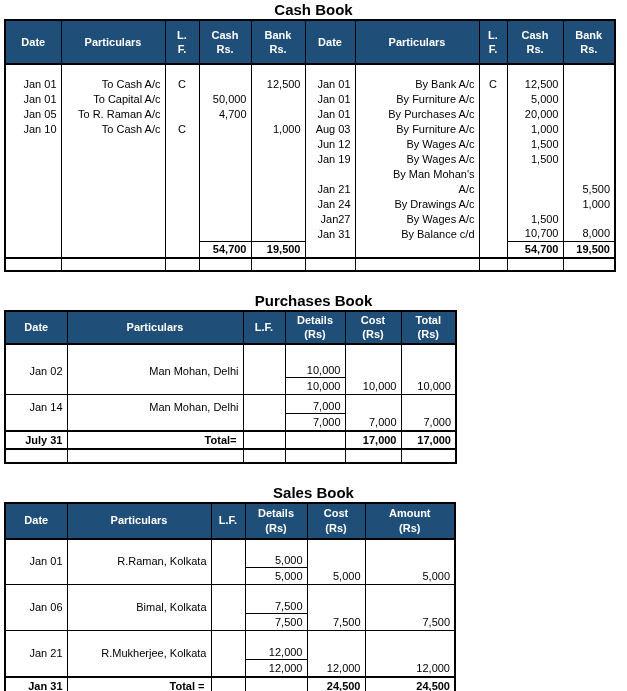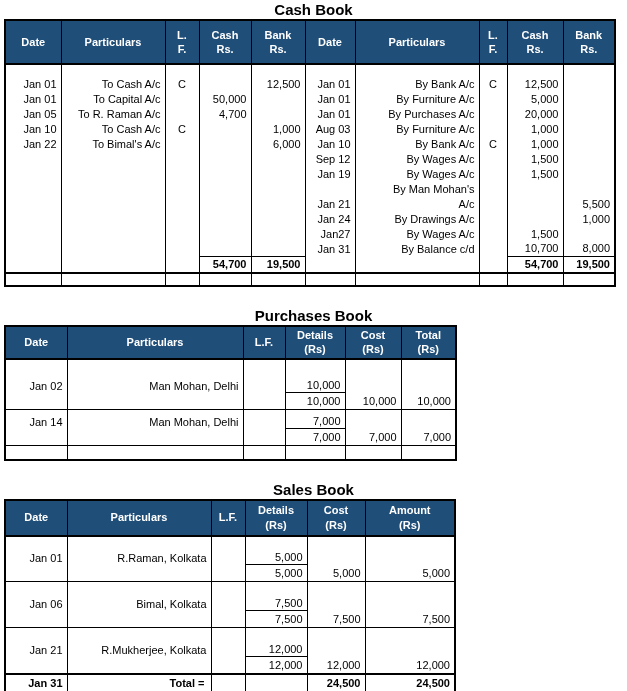--- a/index.html
+++ b/index.html
@@ -197,40 +197,28 @@
             <td class="c-lf">C</td>
             <td class="c-amt"></td>
             <td class="c-amt">1,000</td>
             <td class="c-date">Aug 03</td>
             <td class="c-part">By Furniture A/c</td>
             <td class="c-lf"></td>
             <td class="c-amt">1,000</td>
             <td class="c-amt"></td>
           </tr>
 
-          <tr class="body-row">
-            <td class="c-date">Jan 22</td>
-            <td class="c-part">To Bimal's A/c</td>
-            <td class="c-lf"></td>
-            <td class="c-amt"></td>
-            <td class="c-amt">6,000</td>
-            <td class="c-date">Jan 10</td>
-            <td class="c-part">By Bank A/c</td>
-            <td class="c-lf">C</td>
-            <td class="c-amt">1,000</td>
-            <td class="c-amt"></td>
-          </tr>
-
-          <tr class="body-row">
-            <td class="c-date"></td>
-            <td class="c-part"></td>
-            <td class="c-lf"></td>
-            <td class="c-amt"></td>
-            <td class="c-amt"></td>
-            <td class="c-date">Sep 12</td>
+
+          <tr class="body-row">
+            <td class="c-date"></td>
+            <td class="c-part"></td>
+            <td class="c-lf"></td>
+            <td class="c-amt"></td>
+            <td class="c-amt"></td>
+            <td class="c-date">Jun 12</td>
             <td class="c-part">By Wages A/c</td>
             <td class="c-lf"></td>
             <td class="c-amt">1,500</td>
             <td class="c-amt"></td>
           </tr>
 
           <tr class="body-row">
             <td class="c-date"></td>
             <td class="c-part"></td>
             <td class="c-lf"></td>
@@ -395,20 +383,28 @@
           </tr>
           <tr class="row-b">
             <td class="c-date"></td>
             <td class="c-part"></td>
             <td class="c-lf"></td>
             <td class="c-amt sub">7,000</td>
             <td class="c-amt">7,000</td>
             <td class="c-amt">7,000</td>
           </tr>
 
+        <tr class="total-row">
+          <td class="c-date">July 31</td>
+          <td class="t-label">Total=</td>
+          <td class="c-lf"></td>
+          <td class="c-amt"></td>
+          <td class="c-amt">17,000</td>
+          <td class="c-amt">17,000</td>
+        </tr>
         <tr class="empty-row">
           <td></td>
             <td></td>
             <td></td>
           <td></td>
             <td></td>
             <td></td>
         </tr>
       </tbody>
     </table>

